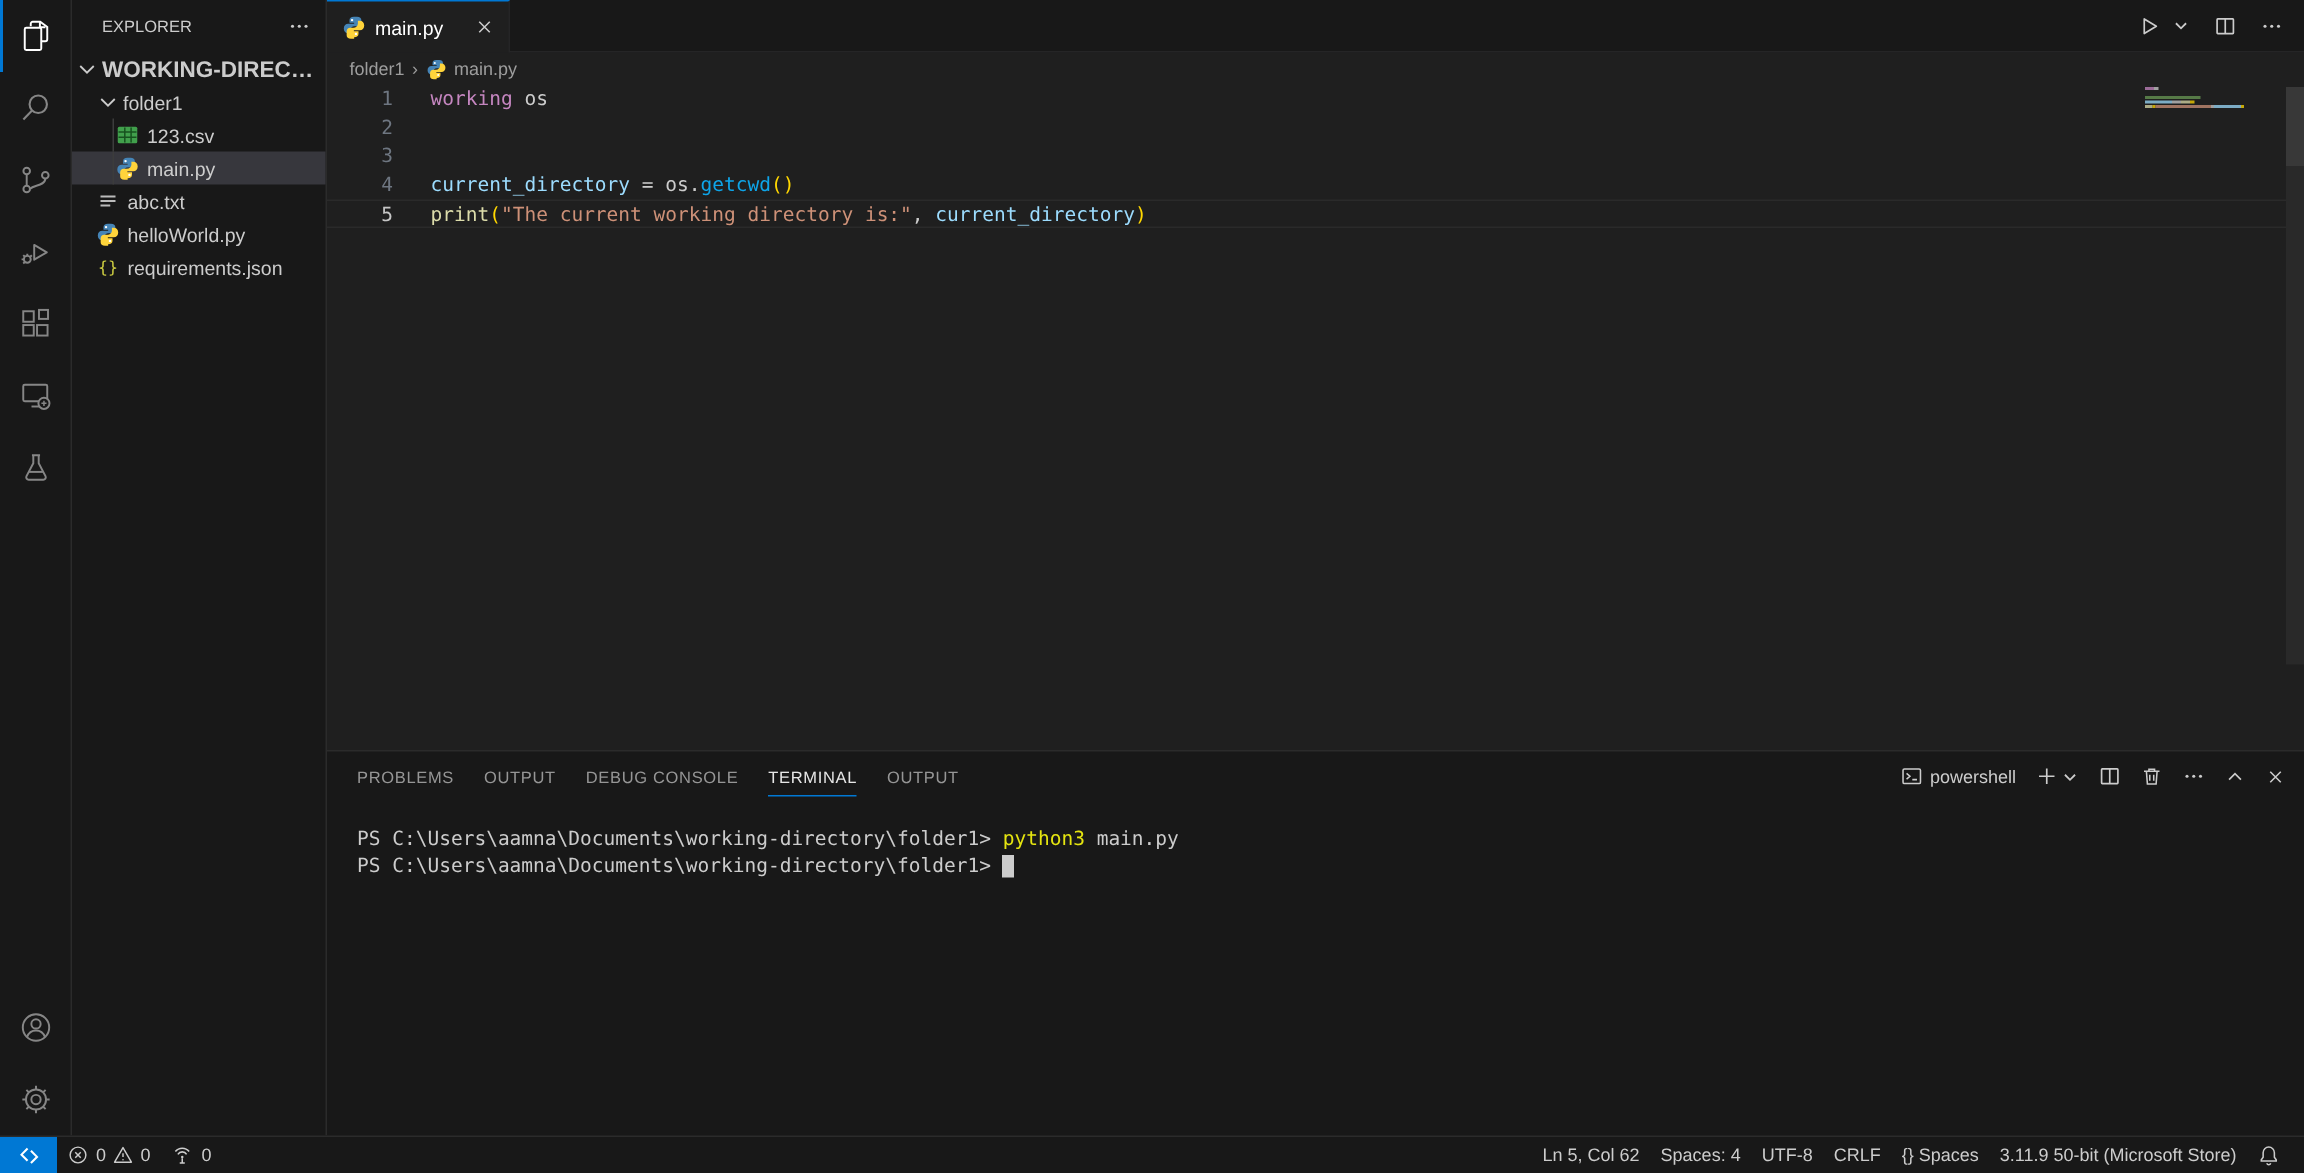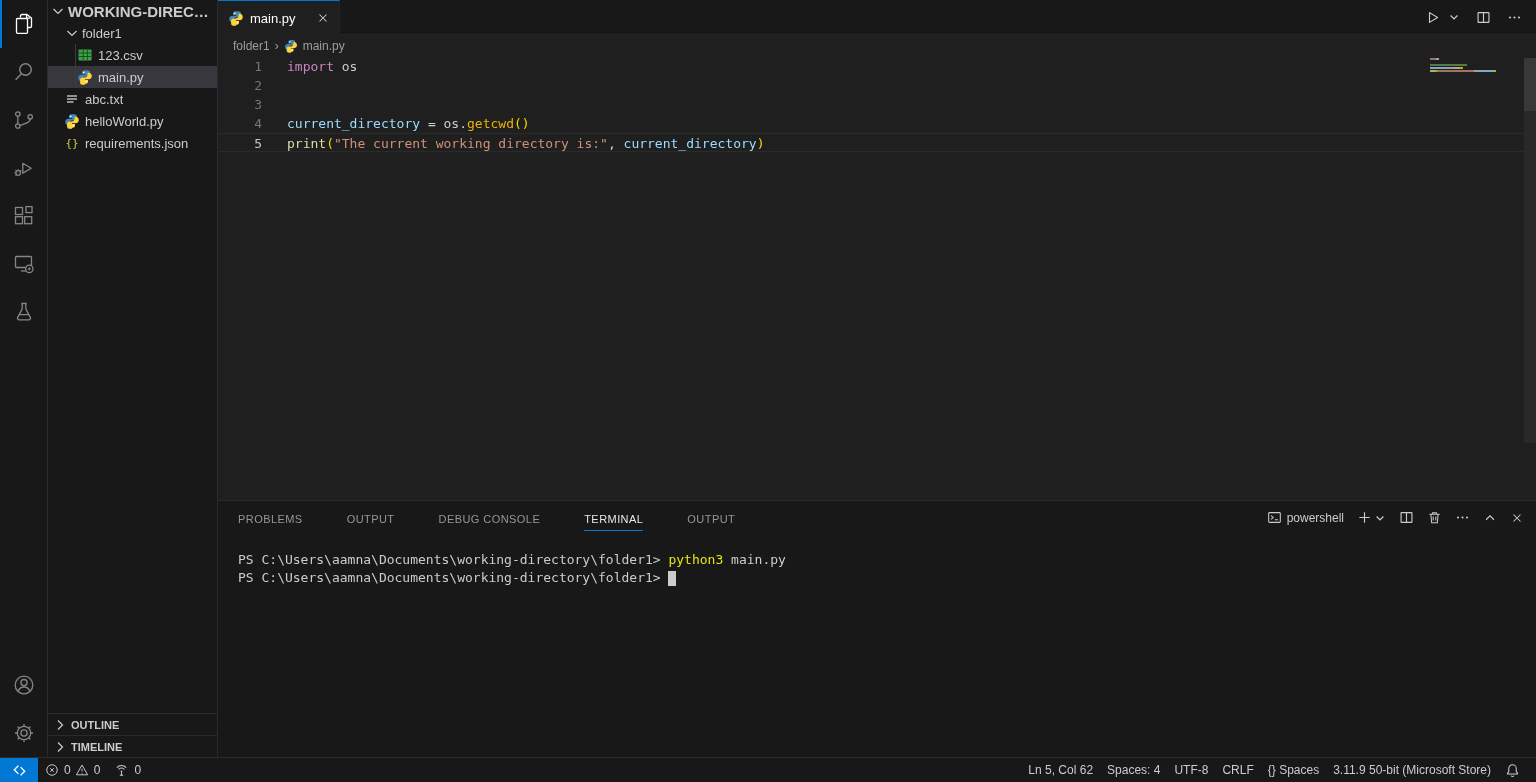--- a/index.html
+++ b/index.html
@@ -62,21 +62,21 @@
   .minimap{position:absolute;top:1px;left:1212px;width:70px;}
   .mm-line{position:absolute;left:0;height:2px;font-size:0;white-space:nowrap;}
   .mm-tok{display:inline-block;height:2px;opacity:.75;}
   .scrollbar{position:absolute;top:0;right:0;width:12px;height:443px;}
   .sb-thumb-a{position:absolute;top:1px;right:0;width:12px;height:53px;background:#383838;}
   .sb-thumb-b{position:absolute;top:54px;right:0;width:12px;height:332px;background:#292929;}
 
   
   .panel{position:absolute;top:500px;left:0;right:0;height:257px;background:#181818;
     border-top:1px solid #2b2b2b;box-sizing:border-box;}
-  .panel-tabs{height:36px;display:flex;align-items:center;padding-left:10px;gap:24px;}
+  .panel-tabs{height:36px;display:flex;align-items:center;padding-left:10px;}
   .ptab{padding:0 10px;font-size:11px;letter-spacing:.04em;color:#969696;height:100%;
     display:flex;align-items:center;position:relative;cursor:pointer;}
   .ptab.active{color:#e7e7e7;}
   .ptab.active::after{content:"";position:absolute;left:10px;right:10px;bottom:6px;height:1px;background:#0078d4;}
   .panel-controls{position:absolute;right:12px;top:9px;display:flex;align-items:center;gap:13px;color:#cccccc;font-size:12px;}
   .panel-controls .btn{display:flex;align-items:center;cursor:pointer;}
   .shell-pick{display:flex;align-items:center;gap:5px;cursor:pointer;}
   .plus-chev{display:flex;align-items:center;gap:2px;cursor:pointer;}
   .terminal{position:absolute;top:50px;left:20px;right:10px;font-family:"DejaVu Sans Mono",monospace;
     font-size:13px;line-height:18px;cursor:text;}
@@ -176,20 +176,30 @@
         <svg width="24" height="24" viewBox="0 0 24 24" fill="none" stroke="currentColor" stroke-width="1.3">
           <circle cx="12" cy="12" r="3.1"></circle>
           <circle cx="12" cy="12" r="6.7"></circle>
           <path d="M12 2.9v2.4M12 18.7v2.4M21.1 12h-2.4M5.3 12H2.9M18.4 5.6l-1.7 1.7M7.3 16.7l-1.7 1.7M18.4 18.4l-1.7-1.7M7.3 7.3L5.6 5.6"></path>
         </svg>
       </span>
   </div>
 </div>
 
 <div class="sidebar">
+  <div class="sidebar-header">
+    <span class="sidebar-title">EXPLORER</span>
+    <span class="sidebar-actions ic">
+        <svg width="15" height="15" viewBox="0 0 16 16" fill="currentColor">
+          <circle cx="3.2" cy="8" r="1.1"></circle>
+          <circle cx="8" cy="8" r="1.1"></circle>
+          <circle cx="12.8" cy="8" r="1.1"></circle>
+        </svg>
+      </span>
+  </div>
   <div class="tree-row section-row" style="padding-left:2px;">
     <span class="ic chev">
         <svg width="16" height="16" viewBox="0 0 16 16" fill="none" stroke="currentColor" stroke-width="1.2">
           <path d="M3.5 6L8 10.5 12.5 6"></path>
         </svg>
       </span>
     <span class="tree-label">WORKING-DIRECTORY</span>
   </div>
   <div>
       <div class="tree-row" style="padding-left: 16px;">
@@ -241,38 +251,20 @@
       </div>
       <div class="tree-row" style="padding-left: 16px;">
         <span class="ic">
           <svg width="16" height="16" viewBox="0 0 16 16">
             <text x="8" y="12" text-anchor="middle" font-size="11" font-family="DejaVu Sans Mono, monospace" fill="#cbcb41">{}</text>
           </svg>
         </span>
         <span class="tree-label">requirements.json</span>
       </div>
     </div>
-  <div class="sidebar-bottom">
-      <div class="collapse-row">
-        <span class="ic chev">
-          <svg width="16" height="16" viewBox="0 0 16 16" fill="none" stroke="currentColor" stroke-width="1.2">
-            <path d="M6 3.5L10.5 8 6 12.5"></path>
-          </svg>
-        </span>
-        <span>OUTLINE</span>
-      </div>
-      <div class="collapse-row">
-        <span class="ic chev">
-          <svg width="16" height="16" viewBox="0 0 16 16" fill="none" stroke="currentColor" stroke-width="1.2">
-            <path d="M6 3.5L10.5 8 6 12.5"></path>
-          </svg>
-        </span>
-        <span>TIMELINE</span>
-      </div>
-    </div>
 </div>
 
 <div class="main">
   <div class="tabbar">
     <div class="tab">
       <span class="ic">
           <svg width="16" height="16" viewBox="0 0 16 16">
             <path fill="#4584b6" d="M7.9 1.2c-1.9 0-2.9.9-2.9 2.3v1.6h3.1v.7H4.2c-1.8 0-3 1.3-3 3.2s1.2 3.2 3 3.2h1.2v-1.9c0-1.6 1.3-2.8 3-2.8h2.2c1.3 0 2.3-1 2.3-2.4V3.5c0-1.4-1-2.3-2.9-2.3H7.9z"></path>
             <path fill="#ffd43b" d="M8.1 14.8c1.9 0 2.9-.9 2.9-2.3v-1.6H7.9v-.7h3.9c1.8 0 3-1.3 3-3.2s-1.2-3.2-3-3.2h-1.2v1.9c0 1.6-1.3 2.8-3 2.8H5.4c-1.3 0-2.3 1-2.3 2.4v2.6c0 1.4 1 2.3 2.9 2.3h2.1z"></path>
             <circle cx="6.7" cy="3.4" r=".8" fill="#fff"></circle>
@@ -332,24 +324,24 @@
             <path fill="#ffd43b" d="M8.1 14.8c1.9 0 2.9-.9 2.9-2.3v-1.6H7.9v-.7h3.9c1.8 0 3-1.3 3-3.2s-1.2-3.2-3-3.2h-1.2v1.9c0 1.6-1.3 2.8-3 2.8H5.4c-1.3 0-2.3 1-2.3 2.4v2.6c0 1.4 1 2.3 2.9 2.3h2.1z"></path>
             <circle cx="6.7" cy="3.4" r=".8" fill="#fff"></circle>
             <circle cx="9.3" cy="12.6" r=".8" fill="#fff"></circle>
           </svg>
         </span>
         <span>main.py</span>
       </span>
     </div>
   <div class="editor">
     <div>
-        <div class="code-line"><span class="ln">1</span><span class="lc"><span style="color: rgb(197, 134, 192);">import</span><span style="color: rgb(204, 204, 204);"> os</span></span></div>
+        <div class="code-line"><span class="ln">1</span><span class="lc"><span style="color: rgb(197, 134, 192);">working</span><span style="color: rgb(204, 204, 204);"> os</span></span></div>
         <div class="code-line"><span class="ln">2</span><span class="lc"></span></div>
         <div class="code-line"><span class="ln">3</span></div>
-        <div class="code-line"><span class="ln">4</span><span class="lc"><span style="color: rgb(156, 220, 254);">current_directory</span><span style="color: rgb(204, 204, 204);"> = os.</span><span style="color: #eab308;">getcwd</span><span style="color: rgb(255, 215, 0);">()</span></span></div>
+        <div class="code-line"><span class="ln">4</span><span class="lc"><span style="color: rgb(156, 220, 254);">current_directory</span><span style="color: rgb(204, 204, 204);"> = os.</span><span style="color: #0ea5e9;">getcwd</span><span style="color: rgb(255, 215, 0);">()</span></span></div>
         <div class="code-line current"><span class="ln">5</span><span class="lc"><span style="color: rgb(220, 220, 170);">print</span><span style="color: rgb(255, 215, 0);">(</span><span style="color: rgb(206, 145, 120);">"The current working directory is:"</span><span style="color: rgb(204, 204, 204);">, </span><span style="color: rgb(156, 220, 254);">current_directory</span><span style="color: rgb(255, 215, 0);">)</span></span></div>
       </div>
     <div class="minimap">
         <div class="mm-line" style="top: 0px;"><span class="mm-tok" style="width: 6.3px; background: rgb(197, 134, 192);"></span><span class="mm-tok" style="width: 3.15px; background: rgb(204, 204, 204);"></span></div>
         <div class="mm-line" style="top: 6px;"><span class="mm-tok" style="width: 36.75px; background: rgb(106, 153, 85);"></span></div>
         <div class="mm-line" style="top: 9px;"><span class="mm-tok" style="width: 17.85px; background: rgb(156, 220, 254);"></span><span class="mm-tok" style="width: 6.3px; background: rgb(204, 204, 204);"></span><span class="mm-tok" style="width: 6.3px; background: rgb(220, 220, 170);"></span><span class="mm-tok" style="width: 2.1px; background: rgb(255, 215, 0);"></span></div>
         <div class="mm-line" style="top: 12px;"><span class="mm-tok" style="width: 5.25px; background: rgb(220, 220, 170);"></span><span class="mm-tok" style="width: 2px; background: rgb(255, 215, 0);"></span><span class="mm-tok" style="width: 36.75px; background: rgb(206, 145, 120);"></span><span class="mm-tok" style="width: 2.1px; background: rgb(204, 204, 204);"></span><span class="mm-tok" style="width: 17.85px; background: rgb(156, 220, 254);"></span><span class="mm-tok" style="width: 2px; background: rgb(255, 215, 0);"></span></div>
       </div>
     <div class="scrollbar">
       <div class="sb-thumb-a"></div>

